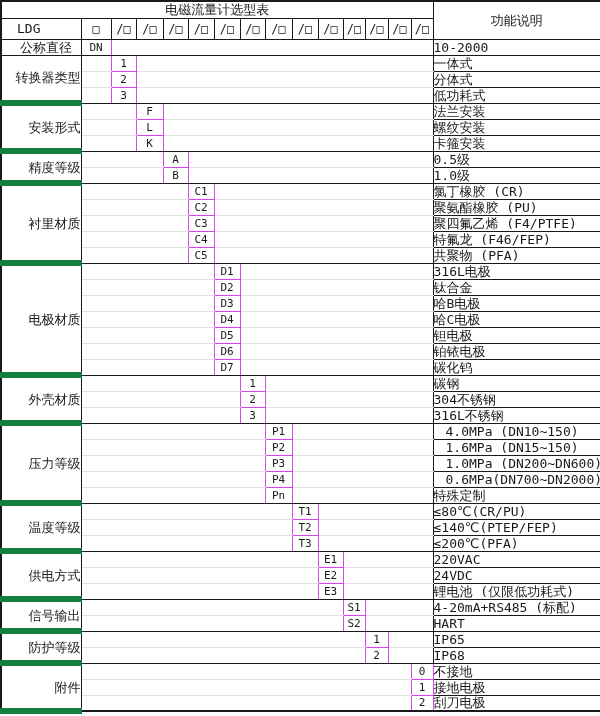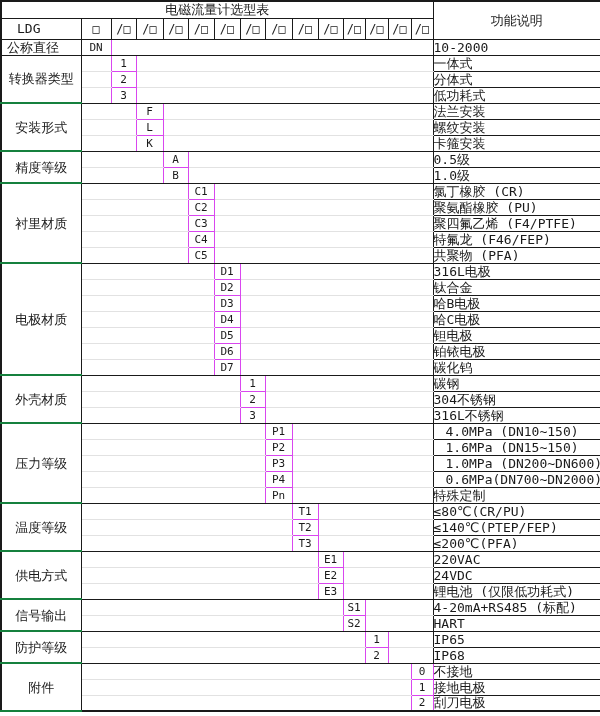--- a/index.html
+++ b/index.html
@@ -18,22 +18,22 @@
   }
   
   tr.r-title{height:17px;}
   tr.r-ldg{height:21px;}
   tr.r-data{height:16px;}
   
   td.title{ text-align:center;border-bottom:1px solid #1a1a1a; }
   td.fnhead{ text-align:center;border-left:1px solid #1a1a1a;border-bottom:1px solid #1a1a1a;margin-left:10px; }
   td.ldg{ text-align:left;padding-left:15px;border:1px solid #1a1a1a; }
   td.slot{ text-align:center;border:1px solid #1a1a1a;font-size:12px; }
-  td.cat{ text-align:center;border-right:1px solid #1a1a1a;border-bottom:2px solid #15803d; }
-  td.cat.left{ text-align:left;padding-left:5px; }
+  td.cat{ text-align:right;border-right:1px solid #1a1a1a;border-bottom:6px solid #15803d; }
+  td.cat.left{ text-align:left;padding-left:18px; }
   td.code{ text-align:center;border:1px solid #d946ef;font-size:11px;margin-left:38px; }
   td.filler{ border-bottom:1px solid #e2e2e2; }
   td.desc{ border-left:1px solid #1a1a1a;border-bottom:1px solid #1a1a1a; }
   td.desc.aleft{ text-align:left;padding-left:12px; }
   tr.blk-end td{ border-bottom:1px solid #1a1a1a; }
 </style>
 </head>
 <body>
 
 <table>

